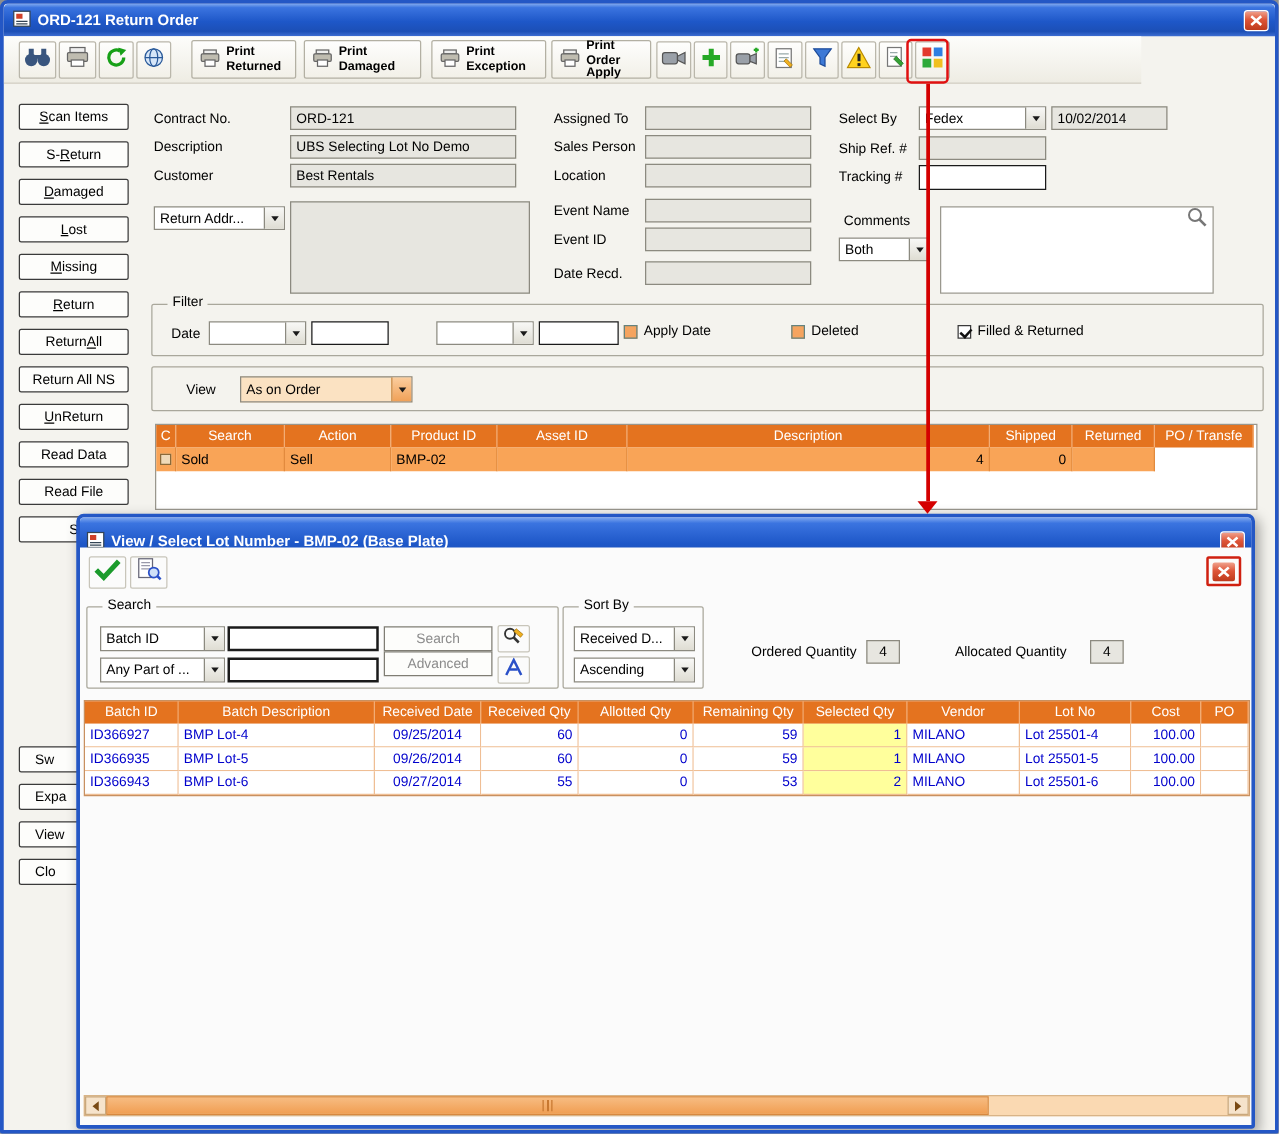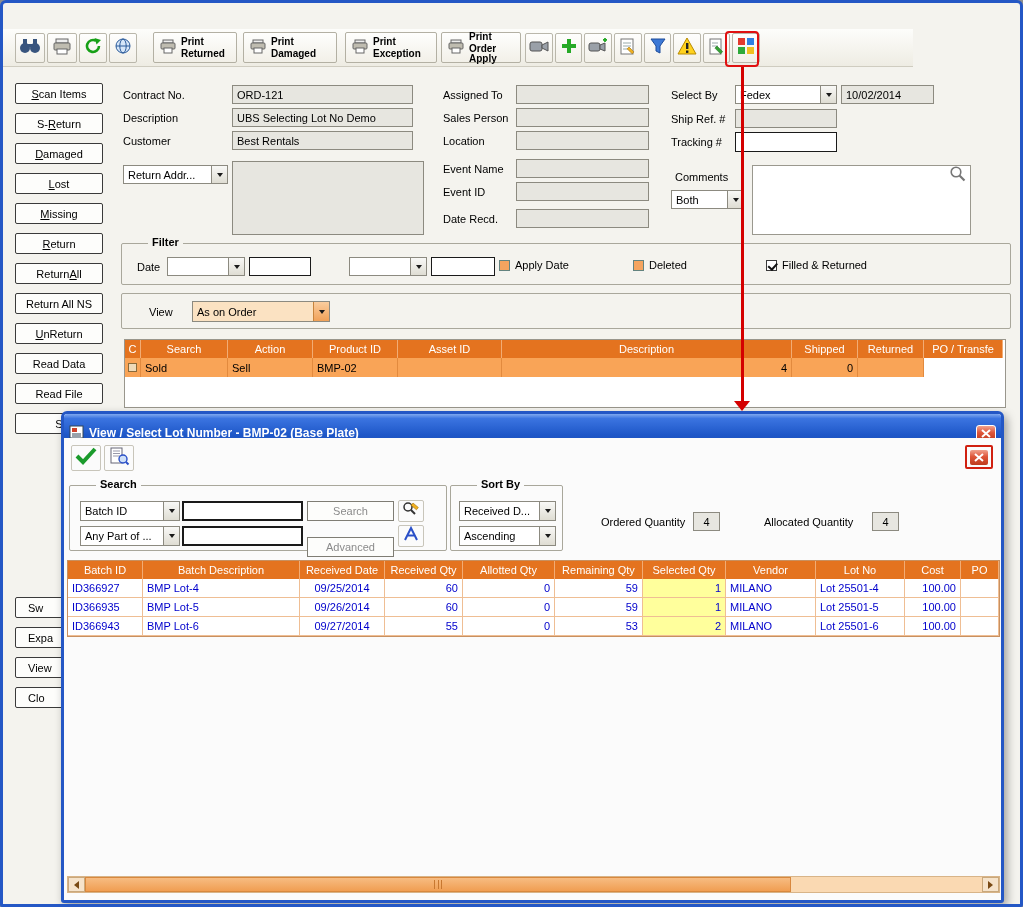--- a/index.html
+++ b/index.html
@@ -18,21 +18,21 @@
   .field{position:absolute;height:19px;background:#E7E6E0;border:1px solid #8C8A80;font-size:11px;display:flex;align-items:center;padding:0 4px;white-space:nowrap;overflow:hidden}
   .field.wht{background:#fff;border:1px solid #1A1A1A}
   .box{position:absolute;background:#fff;border:1px solid #9A988E;font-size:11px;padding:2px 4px}
   .combo{position:absolute;height:19px;background:#fff;border:1px solid #8C8A80;display:flex;align-items:stretch;font-size:11px;cursor:pointer}
   .combo .val{flex:1;display:flex;align-items:center;padding:0 4px;white-space:nowrap;overflow:hidden}
   .combo .cbtn{width:16px;background:linear-gradient(#F8F8F6,#DFDDD3);border-left:1px solid #8C8A80;display:flex;align-items:center;justify-content:center;flex:0 0 auto}
   .combo.tan{background:#FBE2C2}
   .combo.tan .cbtn{background:linear-gradient(#FBCD9E,#F0A158);border-left:1px solid #C8843C}
   .arr{width:0;height:0;border-left:3.5px solid transparent;border-right:3.5px solid transparent;border-top:4.5px solid #1A1A1A}
   .group{position:absolute;border:1px solid #A9A79B;border-radius:2px}
-  .legend{position:absolute;top:-8px;left:26px;background:#F4F3EE;padding:0 4px;font-size:11px;font-weight:bold}
+  .legend{position:absolute;top:-8px;left:12px;background:#F4F3EE;padding:0 4px;font-size:11px;font-weight:normal}
   .cbrow{position:absolute;display:flex;align-items:center;gap:5px;font-size:11px}
   .cb{width:11px;height:11px;border:1px solid #63837F;background:#F5A45F;position:relative;flex:0 0 auto;cursor:pointer}
   .cb.checked{background:#fff;border:1px solid #3A3A3A}
   .cb.checked::after{content:"";position:absolute;left:2.5px;top:0.5px;width:3.5px;height:6.5px;border:solid #111;border-width:0 2px 2px 0;transform:rotate(42deg)}
   .grid{position:absolute;display:grid;background:#fff;border:1px solid #99968C;align-content:start}
   .gh{background:#E4731F;color:#fff;font-size:11px;height:18px;display:flex;align-items:center;justify-content:center;border-right:1px solid #F2AC74;white-space:nowrap;overflow:hidden;cursor:pointer}
   .oc{height:19px;font-size:11px;display:flex;align-items:center;padding:0 4px;background:#F9A457;border-right:1px solid #E28A3E;white-space:nowrap;overflow:hidden}
   .oc.r{justify-content:flex-end}
   .oc.c{justify-content:center;padding:0}
   .lc{height:19px;font-size:11px;display:flex;align-items:center;padding:0 4px;background:#fff;color:#0000CC;border-right:1px solid #EFBE94;border-bottom:1px solid #EFBE94;white-space:nowrap;overflow:hidden}
@@ -51,20 +51,34 @@
   .sb-arrowbox{position:absolute;top:0;width:17px;height:15px;background:#F6E3CB;border:1px solid #C9A87C;display:flex;align-items:center;justify-content:center;cursor:pointer}
   .tri-l{width:0;height:0;border-top:4px solid transparent;border-bottom:4px solid transparent;border-right:5px solid #7A4A14}
   .tri-r{width:0;height:0;border-top:4px solid transparent;border-bottom:4px solid transparent;border-left:5px solid #7A4A14}
   .anno{position:absolute;z-index:30}
 </style>
 </head>
 <body>
 
 <div id="root">
 
+  <div id="main-titlebar" class="titlebar">
+    <span><svg width="15" height="14">
+          <rect x="1" y="1" width="13" height="12" fill="#fff" stroke="#345"></rect>
+          <rect x="3" y="3" width="5" height="4" fill="#D04028"></rect>
+          <line x1="3" y1="9" x2="12" y2="9" stroke="#345"></line>
+          <line x1="3" y1="11" x2="12" y2="11" stroke="#345"></line>
+        </svg></span>
+    <span>ORD-121 Return Order</span>
+    <span class="xbtn">
+        <svg width="10" height="9">
+          <path d="M1 1 L9 8 M9 1 L1 8" stroke="#fff" stroke-width="2"></path>
+        </svg>
+      </span>
+  </div>
 
   <div class="toolbar">
     <div class="tbtn" style="left:12px;width:30px">
         <span><svg width="22" height="16">
             <circle cx="6" cy="10" r="5" fill="#39557E"></circle>
             <circle cx="16" cy="10" r="5" fill="#39557E"></circle>
             <rect x="4" y="1" width="4" height="5" fill="#39557E"></rect>
             <rect x="14" y="1" width="4" height="5" fill="#39557E"></rect>
             <rect x="8" y="6" width="6" height="3" fill="#39557E"></rect>
           </svg></span>
@@ -384,21 +398,21 @@
                 <rect x="11" y="2" width="7" height="3" transform="rotate(40 11 2)" fill="#F0B020" stroke="#9A6A00" stroke-width="0.5"></rect>
               </svg></span>
           </div>
         <div class="combo" style="left:10px;top:40px;width:100px;height:20px">
           <span class="val">Any Part of ...</span>
           <span class="cbtn">
               <i class="arr"></i>
             </span>
         </div>
         <div class="tinput" style="left:112px;top:40px;width:121px"></div>
-        <div class="btn" style="left:237px;top:51px;width:87px">Advanced</div>
+        <div class="btn" style="left:237px;top:35px;width:87px">Advanced</div>
         <div class="ibtn" style="left:328px;top:39px;width:26px;height:22px">
             <span><svg width="16" height="16">
                 <path d="M2 14 L8 2 L14 14" fill="none" stroke="#2A50C8" stroke-width="2"></path>
                 <line x1="5" y1="9.5" x2="11" y2="9.5" stroke="#2A50C8" stroke-width="2"></line>
               </svg></span>
           </div>
       </div>
 
       <div class="group" style="left:386px;top:47px;width:113px;height:66px">
         <span class="legend">Sort By</span>

